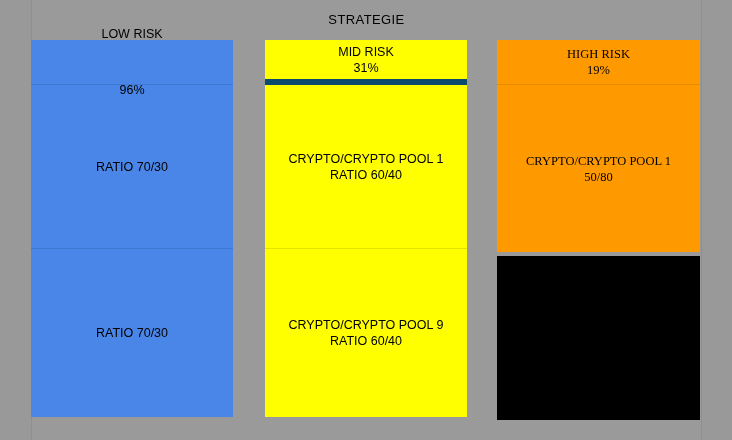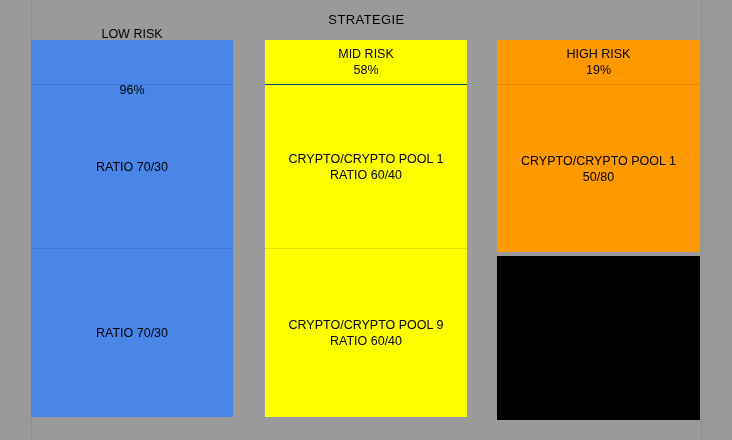--- a/index.html
+++ b/index.html
@@ -52,21 +52,21 @@
     letter-spacing: 0.4px;
   }
 
   
   .column {
     position: absolute;
     top: 40px;
   }
   .col-low  { left: 31px;  width: 202px; }
   .col-mid  { left: 265px; width: 202px; }
-  .col-high { left: 497px; width: 203px; }
+  .col-high { left: 497px; width: 203px; font-family: Liberation Serif, serif; }
 
   .cell {
     box-sizing: border-box;
     display: flex;
     flex-direction: column;
     align-items: center;
     justify-content: center;
     text-align: center;
     color: #000000;
     font-size: 12.5px;
@@ -78,21 +78,21 @@
   .cell-mid    { height: 164px; }
   .cell-bottom { height: 168px; }
 
   
   .col-low .cell { background: #4a86e8; }
   .col-low .cell-header { border-bottom: 1px solid #4079d4; gap: 40px; }
   .col-low .cell-mid    { border-bottom: 1px solid #4079d4; }
 
   
   .col-mid .cell { background: #ffff00; }
-  .col-mid .cell-header { border-bottom: 1px solid #0c4a6e; }
+  .col-mid .cell-header { border-bottom: 6px solid #0c4a6e; }
   .col-mid .cell-mid    { border-bottom: 1px solid #e3e300; }
 
   
   .col-high .cell-header { background: #ff9900; border-bottom: 1px solid #e68a00; }
   .col-high .cell-mid    { background: #ff9900; height: 167px; }
   .col-high .cell-bottom {
     background: #000000;
     height: 164px;
     margin-top: 4px;
   }
@@ -117,21 +117,21 @@
       <span class="cell-line">RATIO 70/30</span>
     </div>
     <div class="cell cell-bottom">
       <span class="cell-line">RATIO 70/30</span>
     </div>
   </div>
 
   <div class="column col-mid">
     <div class="cell cell-header">
       <span class="cell-line">MID RISK</span>
-      <span class="cell-line">58%</span>
+      <span class="cell-line">31%</span>
     </div>
     <div class="cell cell-mid">
       <span class="cell-line">CRYPTO/CRYPTO POOL 1</span>
       <span class="cell-line">RATIO 60/40</span>
     </div>
     <div class="cell cell-bottom">
       <span class="cell-line">CRYPTO/CRYPTO POOL 9</span>
       <span class="cell-line">RATIO 60/40</span>
     </div>
   </div>

